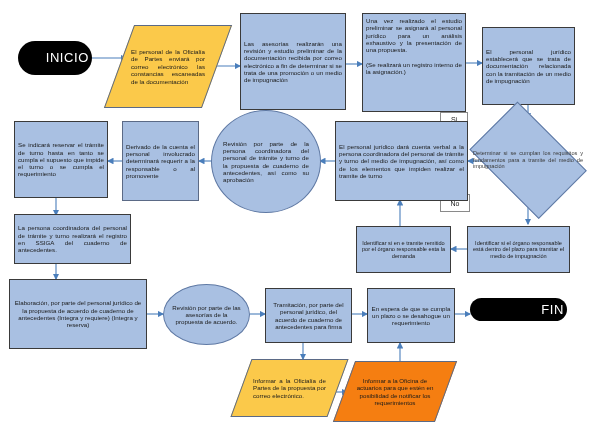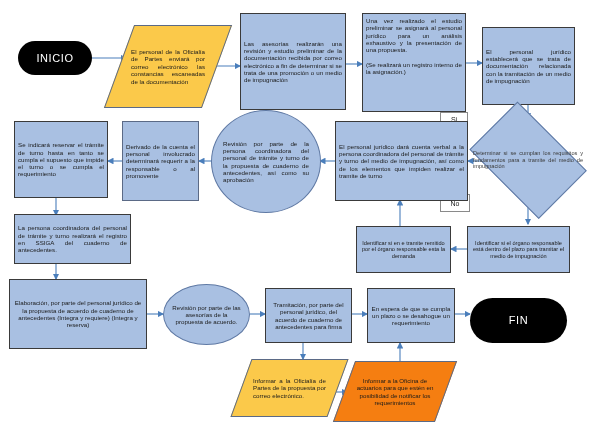--- a/index.html
+++ b/index.html
@@ -27,23 +27,23 @@
     display:block;
     width:100%;
     padding:2px 3px;
     box-sizing:border-box;
   }
   
   .terminator{
     background:#000000;
     color:#ffffff;
     border-radius:999px;
-    font-size:11px;
+    font-size:13px;
     letter-spacing:.6px;
-    text-align:center;
+    text-align:right;
     justify-content:center;
   }
   .process{
     background:#a9c0e2;
     border:1px solid #3a3a3a;
     font-size:6.2px;
     text-align:justify;
   }
   .process.center .txt{ text-align:center; }
   .process.thin{ border:1px solid #5b6a86; }
@@ -252,21 +252,21 @@
   </div>
 
   <div class="node process center" style="left:265px; top:288px; width:87px; height:55px;">
     <span class="txt">Tramitación, por parte del personal jurídico, del acuerdo de cuaderno de antecedentes para firma</span>
   </div>
 
   <div class="node process center" style="left:367px; top:288px; width:88px; height:55px;">
     <span class="txt">En espera de que se cumpla un plazo o se desahogue un requerimiento</span>
   </div>
 
-  <div class="node terminator" style="left:470px; top:298px; width:97px; height:45px;">
+  <div class="node terminator" style="left:470px; top:298px; width:97px; height:23px;">
     <span class="txt">FIN</span>
   </div>
 
   <div class="data yellow2" style="left:241px; top:359px; width:97px; height:58px;">
     <div class="skew"></div>
     <div class="label">Informar a la Oficialía de Partes de la propuesta por correo electrónico.</div>
   </div>
 
   <div class="data orange" style="left:344px; top:361px; width:102px; height:61px;">
     <div class="skew"></div>

